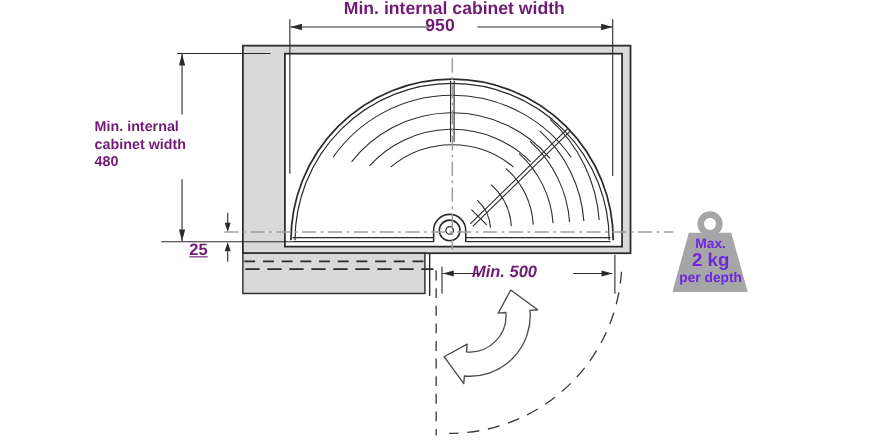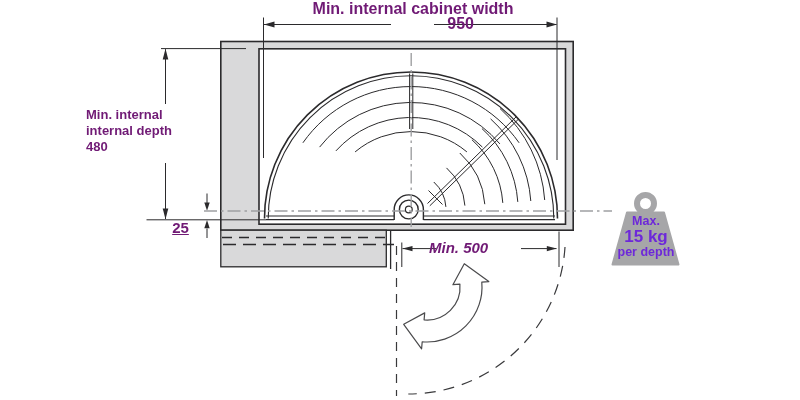--- a/index.html
+++ b/index.html
@@ -3,21 +3,21 @@
 <meta charset="utf-8">
 <style>
   html,body{margin:0;padding:0;background:#fff;}
   .canvas{
     position:relative;width:800px;height:400px;background:#fff;overflow:hidden;
     font-family:"Liberation Sans","DejaVu Sans",sans-serif;color:#221f20;
   }
   .canvas svg{position:absolute;left:0;top:0;}
   .lbl{position:absolute;font-weight:bold;color:#701a75;white-space:nowrap;}
   .lbl-width{left:213px;top:0px;width:400px;text-align:center;font-size:16px;line-height:17px;}
-  .lbl-950{left:374px;top:15px;width:100px;text-align:right;font-size:16px;line-height:17px;}
+  .lbl-950{left:350px;top:15px;width:100px;text-align:center;font-size:16px;line-height:17px;}
   .lbl-depth{left:86px;top:107px;width:160px;text-align:left;font-size:13px;line-height:16px;}
   .lbl-25{left:158px;top:220px;width:45px;text-align:center;font-size:15px;line-height:16px;text-decoration:underline;}
   .lbl-500{left:429px;top:240px;width:100px;text-align:left;font-size:15px;line-height:16px;font-style:italic;}
   .weight-text{
     position:absolute;left:596px;top:215px;width:100px;text-align:center;
     color:#6d28d9;font-weight:bold;
   }
   .weight-text .w1{font-size:12.5px;line-height:13px;}
   .weight-text .w2{font-size:17px;line-height:18px;}
   .weight-text .w3{font-size:12.5px;line-height:13px;}
@@ -132,26 +132,26 @@
       <circle cx="645.5" cy="203.5" r="8.5" fill="none" stroke="#a6a6a8" stroke-width="6"></circle>
       <path d="M627,212.5 L664,212.5 L678.5,264.5 L612.5,264.5 Z" fill="#a6a6a8" stroke="#a6a6a8" stroke-width="2" stroke-linejoin="round"></path>
     </g>
   </svg>
 
   <div class="lbl lbl-width">Min. internal cabinet width</div>
   <div class="lbl lbl-950">950</div>
 
   <div class="lbl lbl-depth">
     <div>Min. internal</div>
-    <div>internal depth</div>
+    <div>cabinet width</div>
     <div>480</div>
   </div>
 
   <div class="lbl lbl-25">25</div>
   <div class="lbl lbl-500">Min. 500</div>
 
   <div class="weight-text">
     <div class="w1">Max.</div>
-    <div class="w2">15 kg</div>
+    <div class="w2">2 kg</div>
     <div class="w3">per depth</div>
   </div>
 
 </div>
 
 </body></html>

